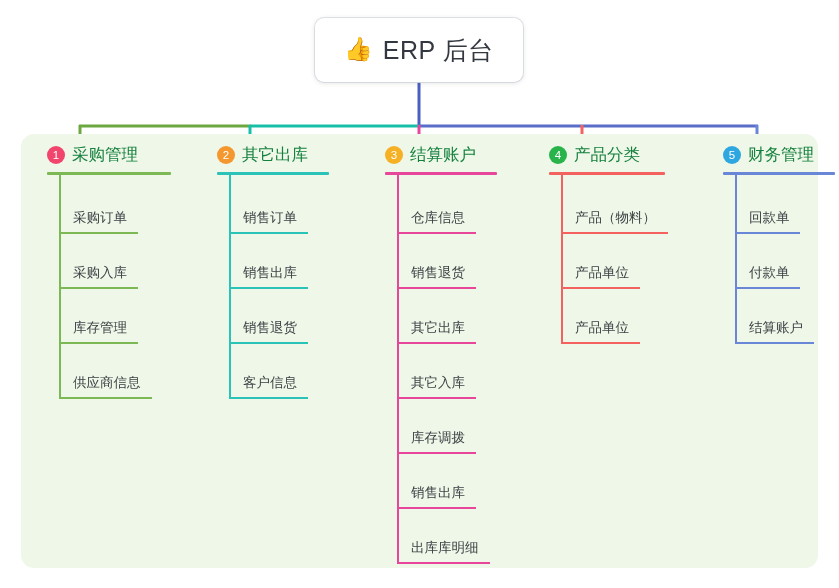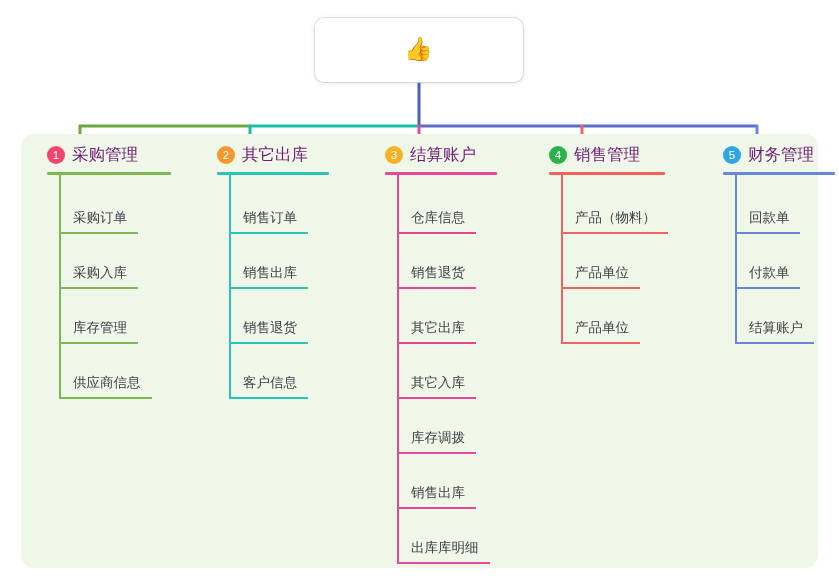--- a/index.html
+++ b/index.html
@@ -89,21 +89,21 @@
     border-radius: 50%;
     color: #ffffff;
     font-size: 11.5px;
     line-height: 18px;
     text-align: center;
     flex: 0 0 auto;
     font-family: "Liberation Sans", sans-serif;
   }
   .col-title {
     font-size: 16.5px;
-    color: #701a75;
+    color: #15803d;
   }
   .col-underline {
     position: absolute;
     top: 38px;
     left: 0;
     height: 3px;
     border-radius: 1px;
   }
   .spine {
     position: absolute;
@@ -147,20 +147,21 @@
   <line x1="80" y1="125" x2="80" y2="152" stroke="#6ba83f" stroke-width="3"></line>
   <line x1="250" y1="125" x2="250" y2="152" stroke="#18bfa8" stroke-width="3"></line>
   <line x1="419" y1="125" x2="419" y2="152" stroke="#e8469a" stroke-width="3"></line>
   <line x1="582" y1="125" x2="582" y2="152" stroke="#f4625f" stroke-width="3"></line>
   <line x1="757" y1="125" x2="757" y2="152" stroke="#6a86d6" stroke-width="3"></line>
 </svg>
 
 <div id="title-card">
   <div class="title-inner">
     <span class="thumb">👍</span>
+    <span class="title-text">ERP 后台</span>
   </div>
 </div>
 
 <div id="panel">
     <div class="column" style="left: 26px;">
       <div class="col-header">
         <span class="badge" style="background: rgb(242, 69, 109);">1</span>
         <span class="col-title">采购管理</span>
       </div>
       <div class="col-underline" style="width: 124px; background: rgb(124, 185, 84);"></div>
@@ -238,21 +239,21 @@
         <div class="item-underline" style="width: 79.2px; background: rgb(232, 70, 154);"></div>
       </div>
       <div class="item" style="top: 406px;">
         <div class="item-label">出库库明细</div>
         <div class="item-underline" style="width: 93px; background: rgb(232, 70, 154);"></div>
       </div>
     </div>
     <div class="column" style="left: 528px;">
       <div class="col-header">
         <span class="badge" style="background: rgb(40, 179, 75);">4</span>
-        <span class="col-title">销售管理</span>
+        <span class="col-title">产品分类</span>
       </div>
       <div class="col-underline" style="width: 116px; background: rgb(244, 98, 95);"></div>
       <div class="spine" style="height: 169px; background: rgb(244, 98, 95);"></div>
       <div class="item" style="top: 76px;">
         <div class="item-label">产品（物料）</div>
         <div class="item-underline" style="width: 106.8px; background: rgb(244, 98, 95);"></div>
       </div>
       <div class="item" style="top: 131px;">
         <div class="item-label">产品单位</div>
         <div class="item-underline" style="width: 79.2px; background: rgb(244, 98, 95);"></div>

